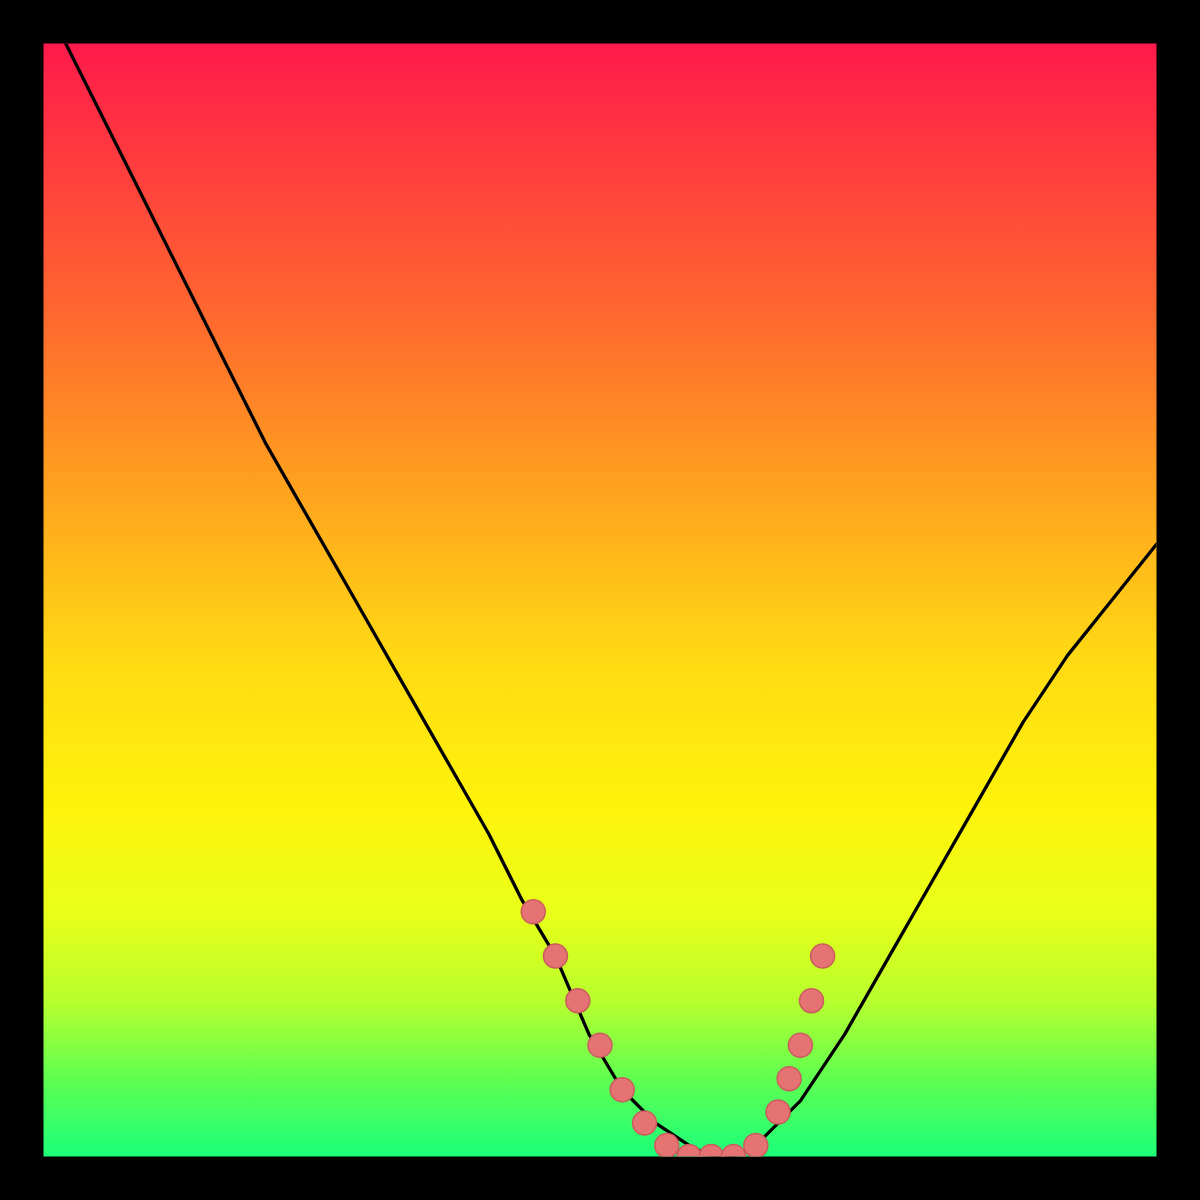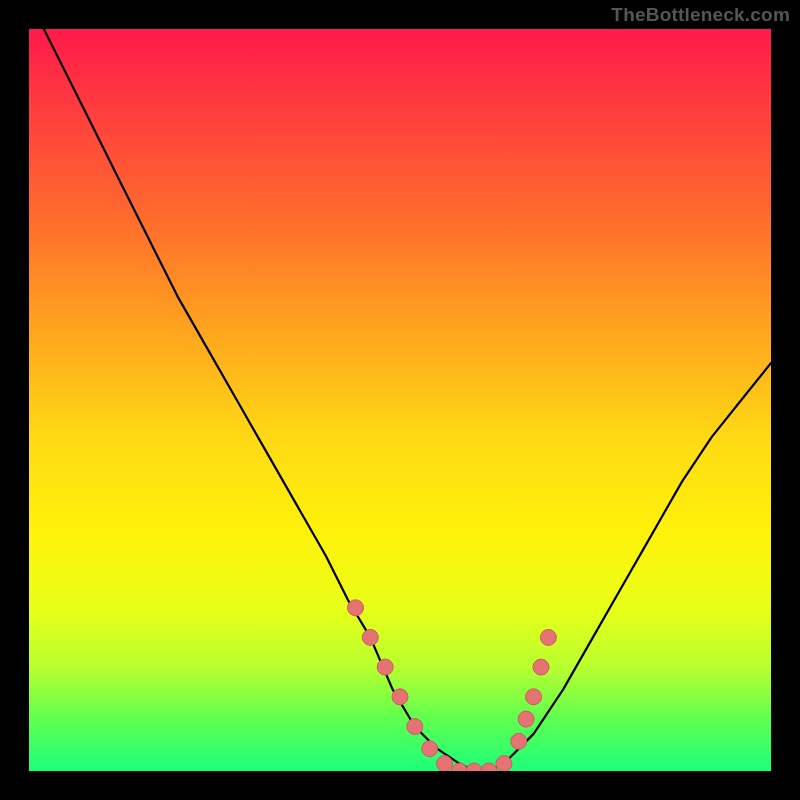--- a/index.html
+++ b/index.html
@@ -73,14 +73,13 @@
           <circle cx="460.0" cy="742.0" r="8" fill="#e57373" stroke="#c95d5d" stroke-width="1"></circle>
           <circle cx="474.9" cy="734.6" r="8" fill="#e57373" stroke="#c95d5d" stroke-width="1"></circle>
           <circle cx="489.7" cy="712.3" r="8" fill="#e57373" stroke="#c95d5d" stroke-width="1"></circle>
           <circle cx="497.1" cy="690.1" r="8" fill="#e57373" stroke="#c95d5d" stroke-width="1"></circle>
           <circle cx="504.6" cy="667.8" r="8" fill="#e57373" stroke="#c95d5d" stroke-width="1"></circle>
           <circle cx="512.0" cy="638.1" r="8" fill="#e57373" stroke="#c95d5d" stroke-width="1"></circle>
           <circle cx="519.4" cy="608.4" r="8" fill="#e57373" stroke="#c95d5d" stroke-width="1"></circle>
         </g>
     </svg>
   </div>
-  <div class="watermark">TheBottleneck.com</div>
 </div>
 
 </body></html>

